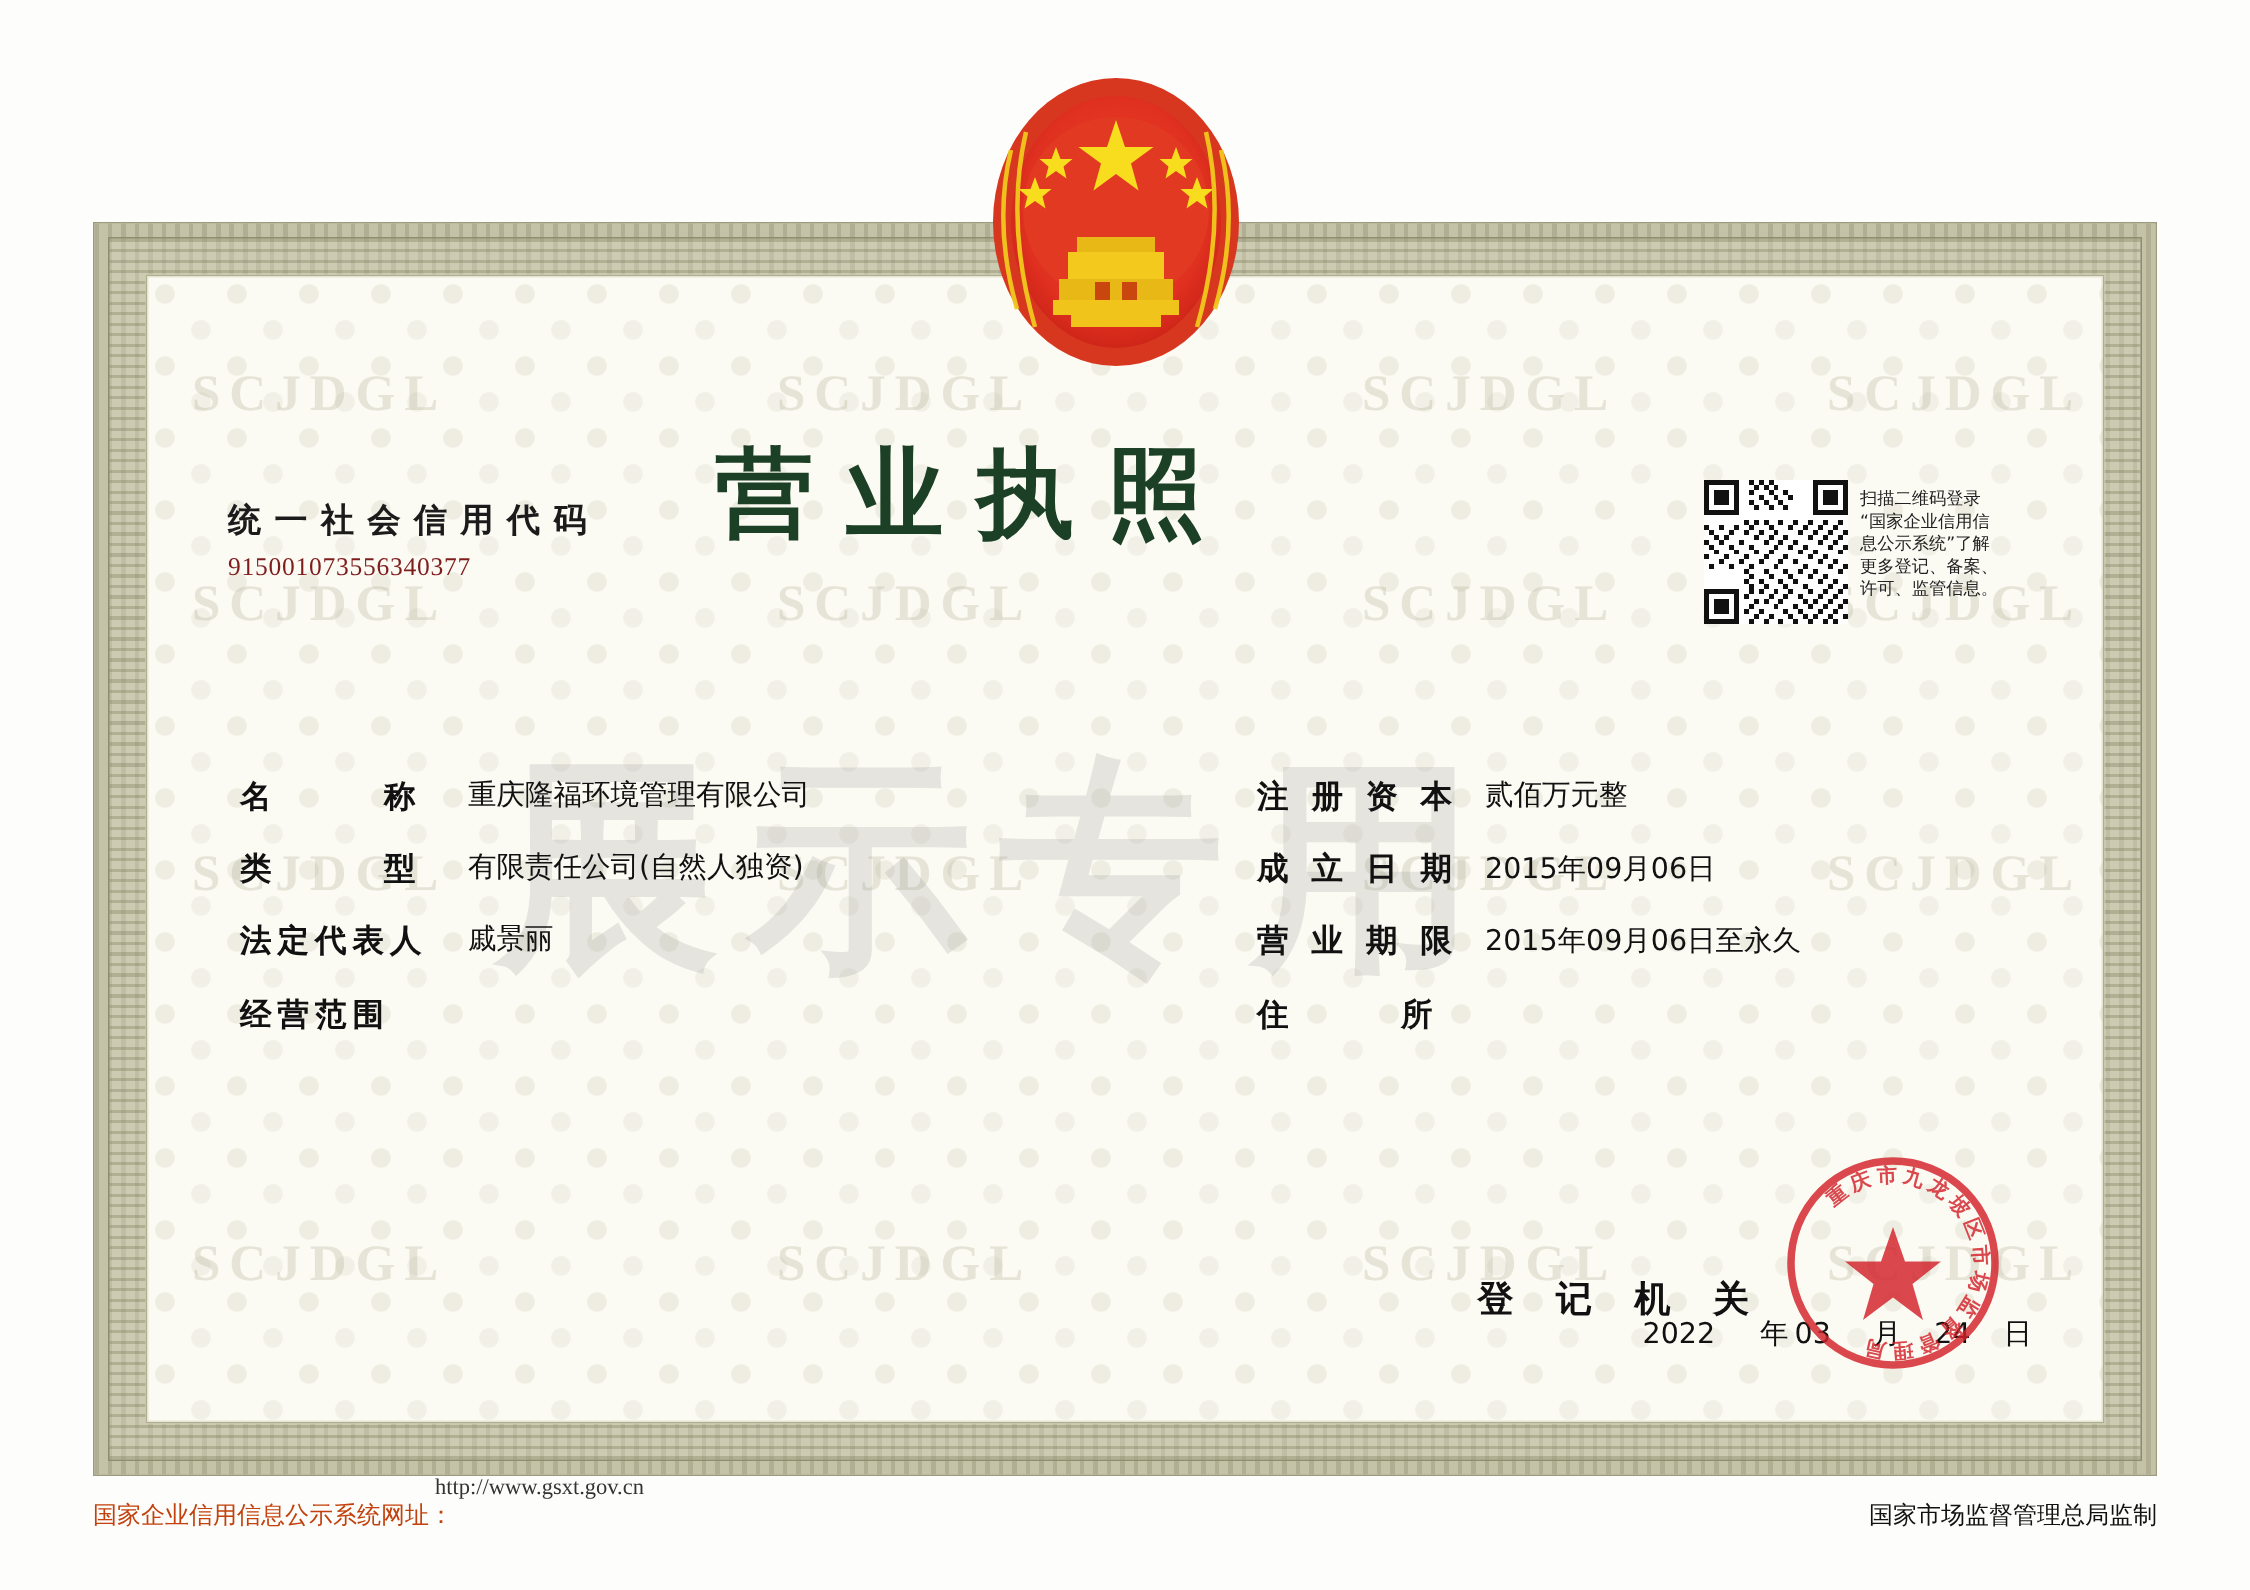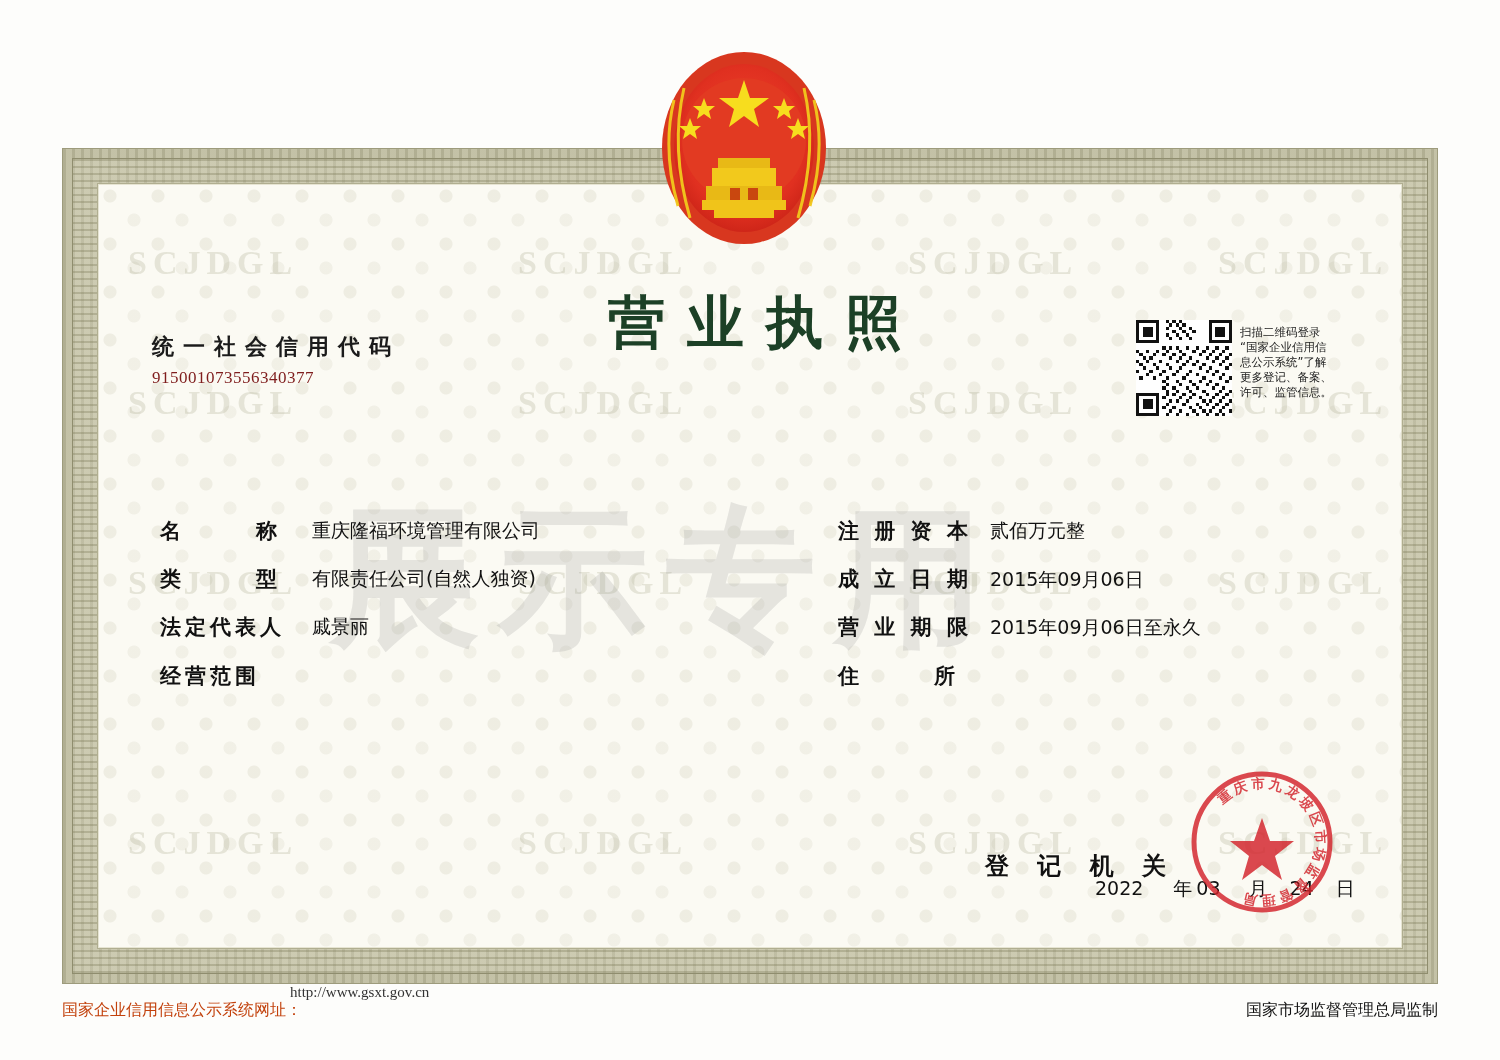--- a/index.html
+++ b/index.html
@@ -65,22 +65,22 @@
     position:absolute;left:330px;top:480px;
     font-size:150px;font-weight:bold;letter-spacing:18px;
     color:rgba(150,150,150,.22);
     font-family:"DejaVu Sans","Liberation Sans",sans-serif;
     white-space:nowrap;pointer-events:none;z-index:4;
   }
 
   
   .title{
     position:absolute;left:455px;top:285px;width:600px;
-    text-align:center;
-    font-size:57px;font-weight:bold;letter-spacing:22px;
+    text-align:left;
+    font-size:65px;font-weight:bold;letter-spacing:22px;
     color:#1c4026;
     font-family:"DejaVu Sans","Liberation Sans",sans-serif;
     text-indent:22px;
     z-index:6;
   }
 
   
   .code-label{
     position:absolute;left:152px;top:332px;
     font-size:22px;font-weight:bold;letter-spacing:9px;color:#1b1b1b;

